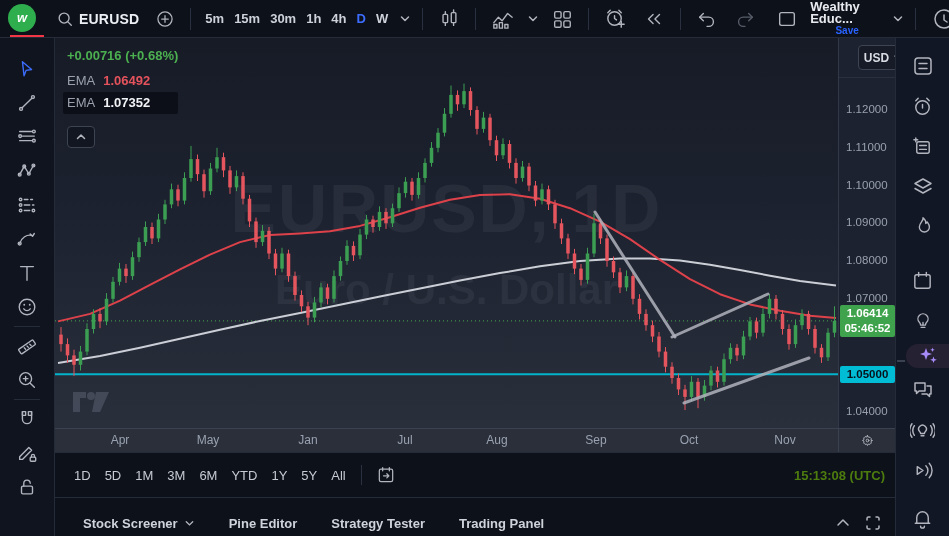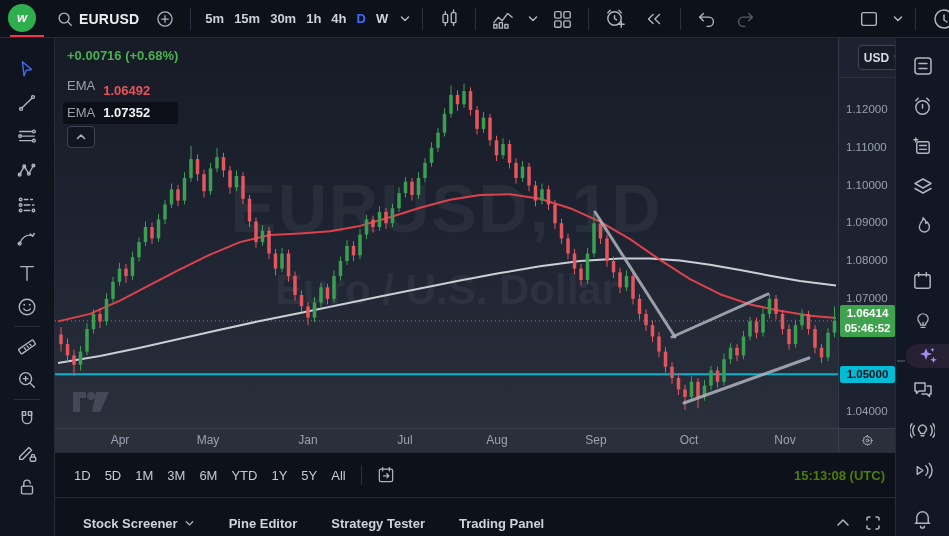--- a/index.html
+++ b/index.html
@@ -41,21 +41,21 @@
   .chart-pane{position:absolute;left:55px;top:38px;width:783px;height:390px;
               background:linear-gradient(180deg,#171b26 0%,#1d2230 45%,#2a2f3c 100%);overflow:hidden;}
   .wm{position:absolute;left:0;width:100%;text-align:center;color:rgba(155,163,180,0.09);font-weight:700;pointer-events:none;user-select:none;}
   .wm1{top:96px;font-size:68px;letter-spacing:2px;margin-top:35px;}
   .wm2{top:228px;font-size:42px;}
   .legend{position:absolute;left:12px;top:8px;font-size:13px;line-height:20px;}
   .legend .chg{color:#4caf50;font-weight:600;margin-bottom:4px;}
   .lrow{display:flex;gap:8px;align-items:center;padding:1px 4px;margin-left:-4px;}
   .lrow .lab{color:#9aa0ac;}
   .lrow.hl{background:rgba(10,13,20,0.85);border-radius:2px;}
-  .val-red{color:#e5535c;font-weight:600;margin-top:10px;}
+  .val-red{color:#e5535c;font-weight:600;}
   .val-wht{color:#f0f2f5;font-weight:700;}
   .collapse-btn{position:absolute;left:12px;top:88px;width:28px;height:22px;border:1px solid #3e4452;border-radius:4px;
                 background:rgba(13,17,25,.6);display:flex;align-items:center;justify-content:center;cursor:pointer;}
   .tvlogo{position:absolute;left:16px;top:352px;opacity:.55;}
   
   .price-axis{position:absolute;left:838px;top:38px;width:57px;height:390px;background:#1d2230;border-left:1px solid #323848;overflow:visible;}
   .usd-btn{position:absolute;left:19px;top:7px;width:50px;height:25px;border:1px solid #3e4452;border-radius:4px;
            display:flex;align-items:center;justify-content:center;gap:4px;font-size:12px;font-weight:600;color:#d8dbe2;cursor:pointer;
            background:#161b27;}
   .axis-hr{position:absolute;left:0;top:39px;width:57px;height:1px;background:#2a3040;}
@@ -172,20 +172,24 @@
       <svg width="22" height="22" viewBox="0 0 24 24">
           <path class="ic dim" d="M16 6l4 4-4 4"></path>
           <path class="ic dim" d="M20 10H10a5 5 0 0 0 0 10h2"></path>
         </svg>
     </div>
     <div class="spacer"></div>
     <div class="tb-btn">
       <svg width="22" height="22" viewBox="0 0 24 24">
           <rect class="ic" x="4" y="5" width="16" height="14" rx="2"></rect>
         </svg>
+    </div>
+    <div class="acct">
+      <span class="nm">Wealthy Educ...</span>
+      <span class="sv">Save</span>
     </div>
     <div class="tb-btn" style="padding:4px 2px;">
       <svg width="12" height="12" viewBox="0 0 12 12">
           <path class="ic" d="M2.5 4l3.5 3.5L9.5 4"></path>
         </svg>
     </div>
     <div class="tb-sep"></div>
     <div class="tb-btn" style="margin-right:-14px;">
       <svg width="26" height="26" viewBox="0 0 26 26">
           <circle class="ic" cx="13" cy="13" r="9"></circle>

